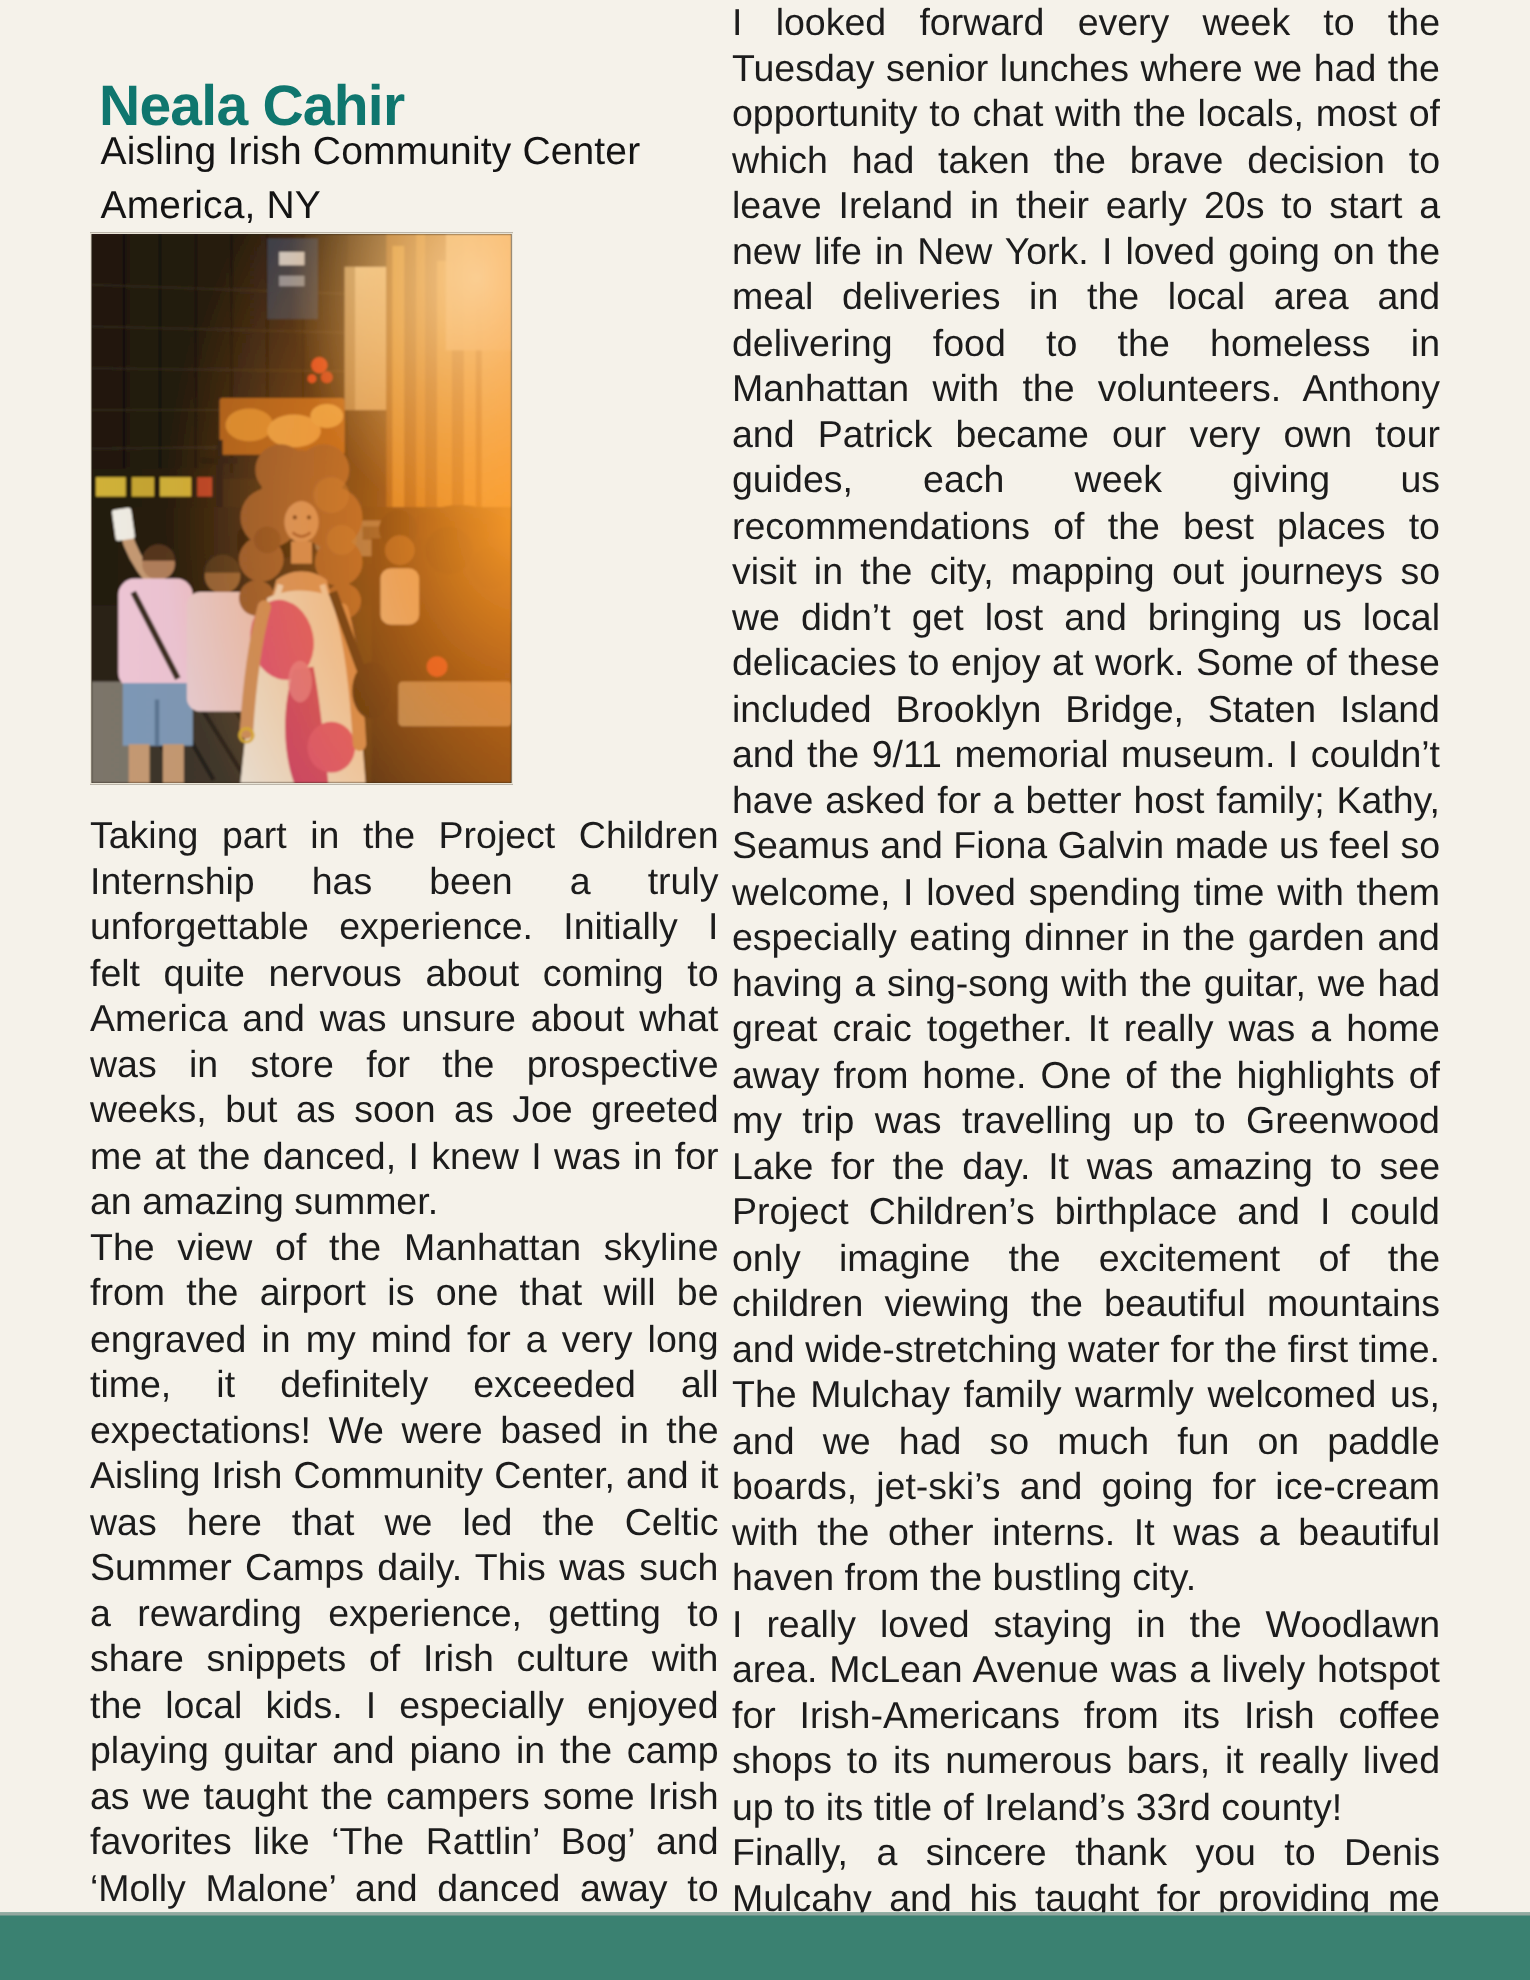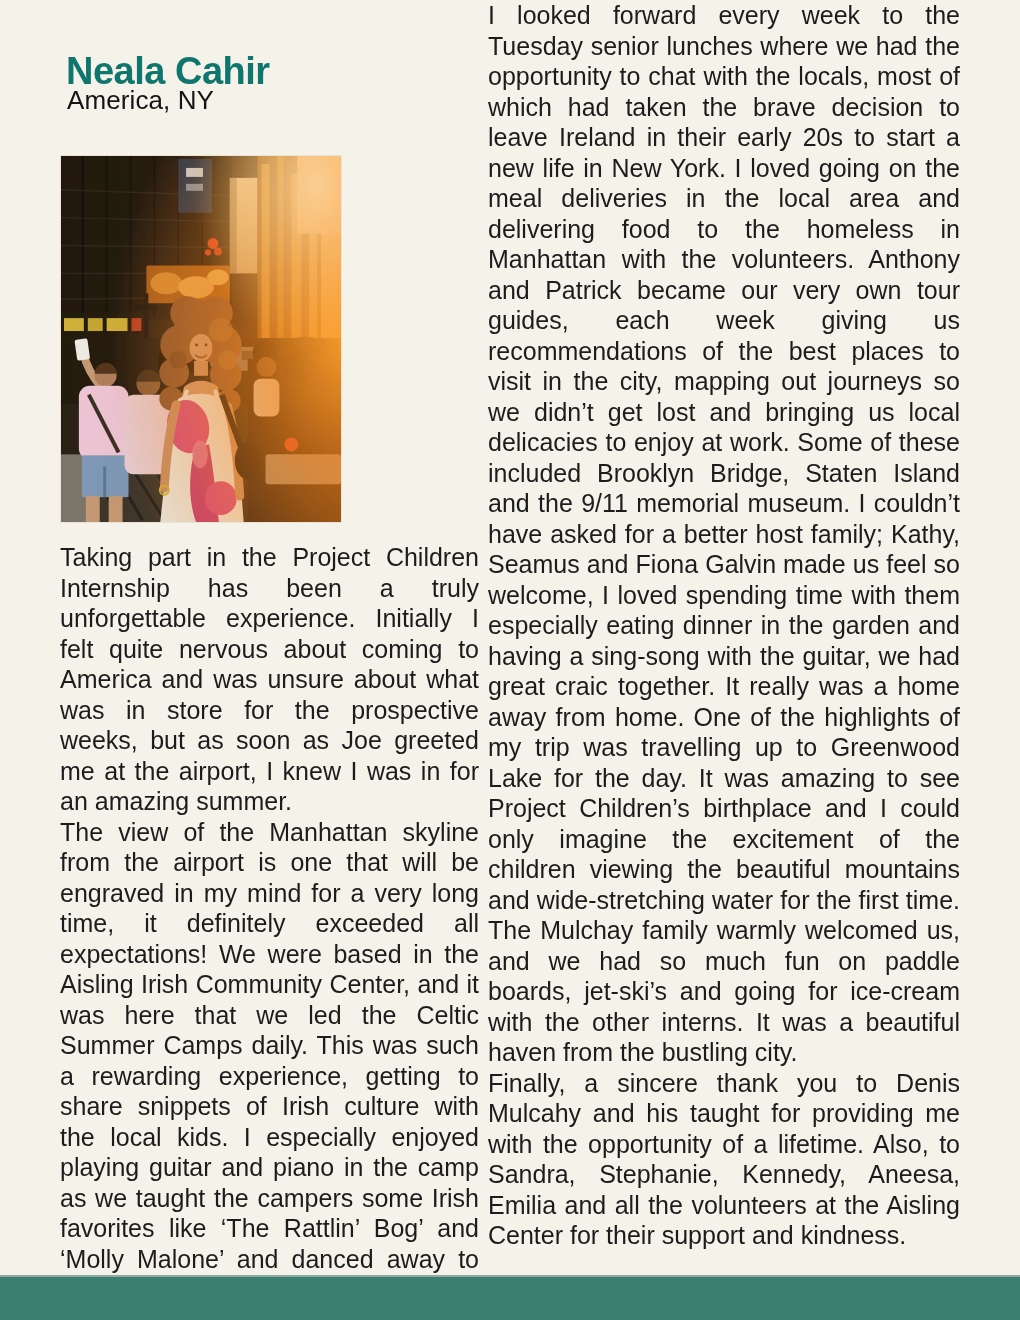--- a/index.html
+++ b/index.html
@@ -40,20 +40,21 @@
   }
 </style>
 </head>
 <body>
 
 <div class="page">
 
   <h1 class="name-title">Neala Cahir</h1>
 
   <div class="subtitle">
+    <div>Aisling Irish Community Center</div>
     <div>America, NY</div>
   </div>
 
   <div class="photo-frame">
     <svg viewBox="0 0 282 368" preserveAspectRatio="none" aria-hidden="true">
       <defs>
         <filter id="soften" x="-5%" y="-5%" width="110%" height="110%">
           <feGaussianBlur stdDeviation="0.7"></feGaussianBlur>
         </filter>
         <radialGradient id="gFlare" cx="102%" cy="52%" r="85%">
@@ -213,24 +214,25 @@
         <ellipse cx="188" cy="306" rx="13" ry="19" fill="#191209"></ellipse>
 
         <rect x="0" y="0" width="282" height="368" fill="url(#gFlare)"></rect>
         <rect x="0" y="0" width="282" height="368" fill="url(#gFlare2)"></rect>
         <rect x="0" y="0" width="282" height="368" fill="url(#gWarm)"></rect>
       </g>
     </svg>
   </div>
 
   <div class="body-copy col-left-text">
-    <p>Taking part in the Project Children Internship has been a truly unforgettable experience. Initially I felt quite nervous about coming to America and was unsure about what was in store for the prospective weeks, but as soon as Joe greeted me at the airport, I knew I was in for an amazing summer.</p>
+    <p>Taking part in the Project Children Internship has been a truly unforgettable experience. Initially I felt quite nervous about coming to America and was unsure about what was in store for the prospective weeks, but as soon as Joe greeted me at the danced, I knew I was in for an amazing summer.</p>
     <p>The view of the Manhattan skyline from the airport is one that will be engraved in my mind for a very long time, it definitely exceeded all expectations! We were based in the Aisling Irish Community Center, and it was here that we led the Celtic Summer Camps daily. This was such a rewarding experience, getting to share snippets of Irish culture with the local kids. I especially enjoyed playing guitar and piano in the camp as we taught the campers some Irish favorites like ‘The Rattlin’ Bog’ and ‘Molly Malone’ and danced away to An dreolín.</p>
   </div>
 
   <div class="body-copy col-right-text">
     <p>I looked forward every week to the Tuesday senior lunches where we had the opportunity to chat with the locals, most of which had taken the brave decision to leave Ireland in their early 20s to start a new life in New York. I loved going on the meal deliveries in the local area and delivering food to the homeless in Manhattan with the volunteers. Anthony and Patrick became our very own tour guides, each week giving us recommendations of the best places to visit in the city, mapping out journeys so we didn’t get lost and bringing us local delicacies to enjoy at work. Some of these included Brooklyn Bridge, Staten Island and the 9/11 memorial museum. I couldn’t have asked for a better host family; Kathy, Seamus and Fiona Galvin made us feel so welcome, I loved spending time with them especially eating dinner in the garden and having a sing-song with the guitar, we had great craic together. It really was a home away from home. One of the highlights of my trip was travelling up to Greenwood Lake for the day. It was amazing to see Project Children’s birthplace and I could only imagine the excitement of the children viewing the beautiful mountains and wide-stretching water for the first time. The Mulchay family warmly welcomed us, and we had so much fun on paddle boards, jet-ski’s and going for ice-cream with the other interns. It was a beautiful haven from the bustling city.</p>
+    <p>I really loved staying in the Woodlawn area. McLean Avenue was a lively hotspot for Irish-Americans from its Irish coffee shops to its numerous bars, it really lived up to its title of Ireland’s 33rd county!</p>
     <p>Finally, a sincere thank you to Denis Mulcahy and his taught for providing me with the opportunity of a lifetime. Also, to Sandra, Stephanie, Kennedy, Aneesa, Emilia and all the volunteers at the Aisling Center for their support and kindness.</p>
   </div>
 
   <div class="footer-bar"></div>
 
 </div>
 
 </body></html>

